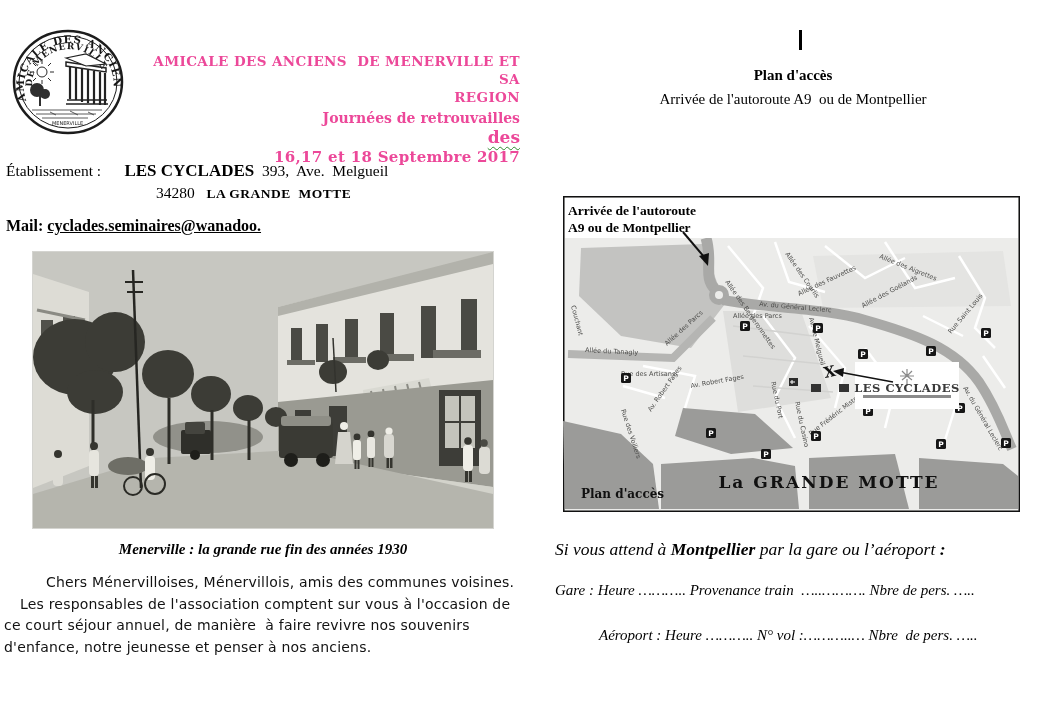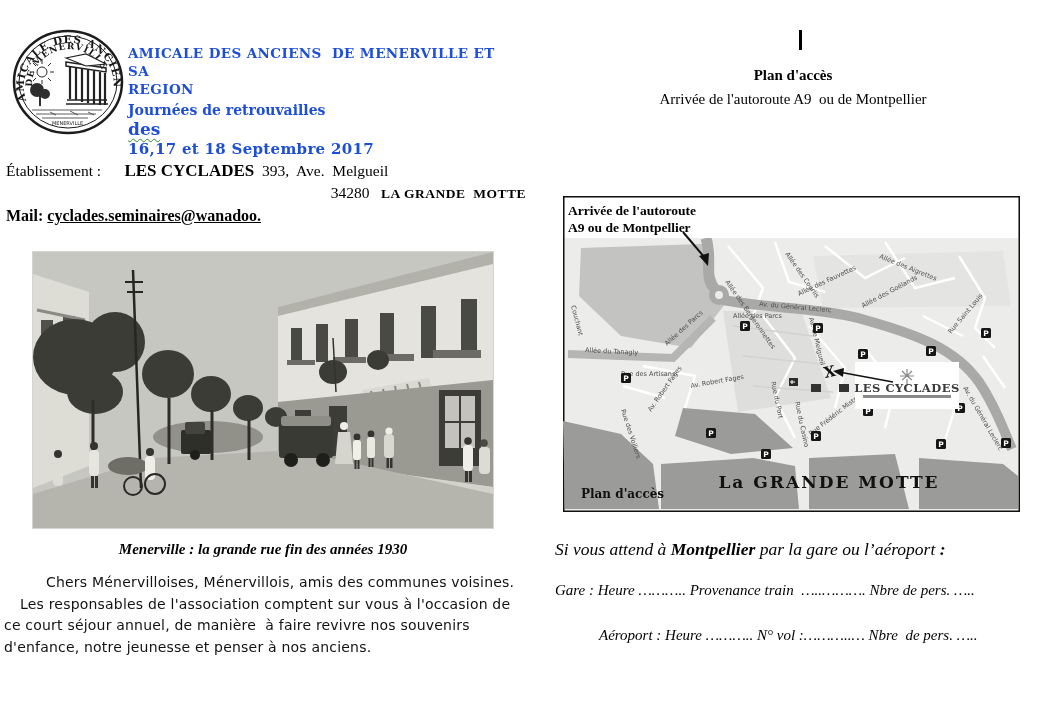--- a/index.html
+++ b/index.html
@@ -2,33 +2,33 @@
 <html><head>
 <meta charset="utf-8">
 <style>
   html,body{margin:0;padding:0;background:#ffffff;}
   body{width:1048px;height:724px;font-family:"Liberation Serif",serif;color:#000;overflow:hidden;}
   .page{position:relative;width:1048px;height:724px;background:#fff;}
   .abs{position:absolute;}
 
   
   .seal{left:10px;top:28px;width:116px;height:110px;}
-  .hdr{left:128px;top:44px;width:392px;text-align:left;font-family:"DejaVu Serif",serif;font-weight:bold;color:#1d4ed8;}
+  .hdr{left:128px;top:52px;width:392px;text-align:right;font-family:"DejaVu Serif",serif;font-weight:bold;color:#ec4899;}
   .hdr-l1{font-size:13.5px;letter-spacing:.4px;line-height:18px;white-space:pre-wrap;}
   .hdr-l3{font-size:14px;line-height:20px;margin-top:2px;}
   .hdr-des{font-size:17px;line-height:18px;}
   .hdr-des span{text-decoration:underline wavy #2e8b2e 1px;text-underline-offset:3px;}
   .hdr-l5{font-size:15px;letter-spacing:.3px;line-height:20px;margin-top:1px;}
 
   .estab{left:6px;top:161px;width:520px;font-size:15.5px;}
-  .estab .row2{margin-left:150px;margin-top:3px;text-align:right;}
+  .estab .row2{margin-left:150px;margin-top:3px;}
   .hotel-name{font-weight:bold;font-size:17px;white-space:pre-wrap;}
   .keepws{white-space:pre-wrap;}
   .city-bold{font-weight:bold;font-size:13.5px;letter-spacing:.5px;white-space:pre-wrap;}
-  .mail-line{left:6px;top:207px;font-weight:bold;font-size:16px;}
+  .mail-line{left:6px;top:217px;font-weight:bold;font-size:16px;}
   .mail-link{text-decoration:underline;color:#000;cursor:pointer;}
 
   .photo{left:33px;top:252px;width:460px;height:276px;outline:1px solid #d4d4d0;}
   .caption{left:33px;top:541px;width:460px;text-align:center;font-weight:bold;font-style:italic;font-size:15px;}
 
   .para{left:4px;top:572px;width:518px;font-family:"DejaVu Sans",sans-serif;font-size:14px;line-height:21.5px;color:#121212;letter-spacing:.2px;}
   .para .p1{text-indent:42px;}
   .para .p23{text-indent:16px;white-space:pre-wrap;}
   .para b{font-weight:bold;}
 

